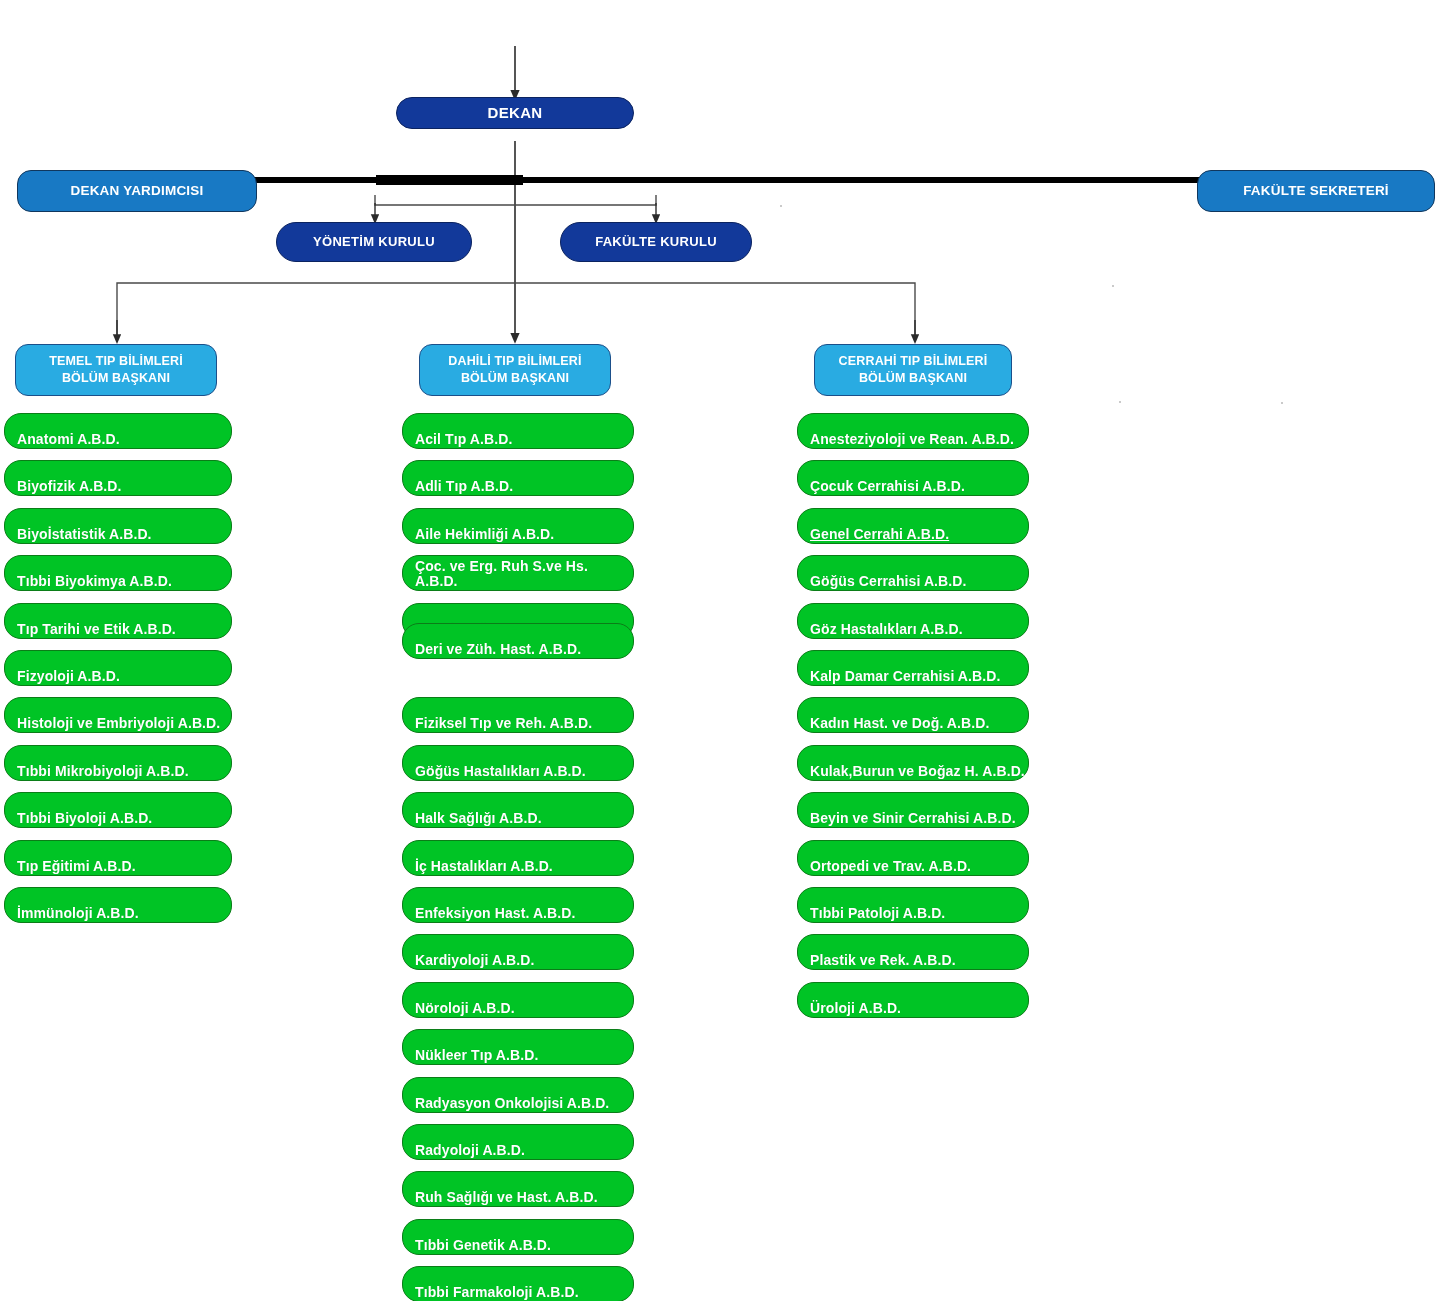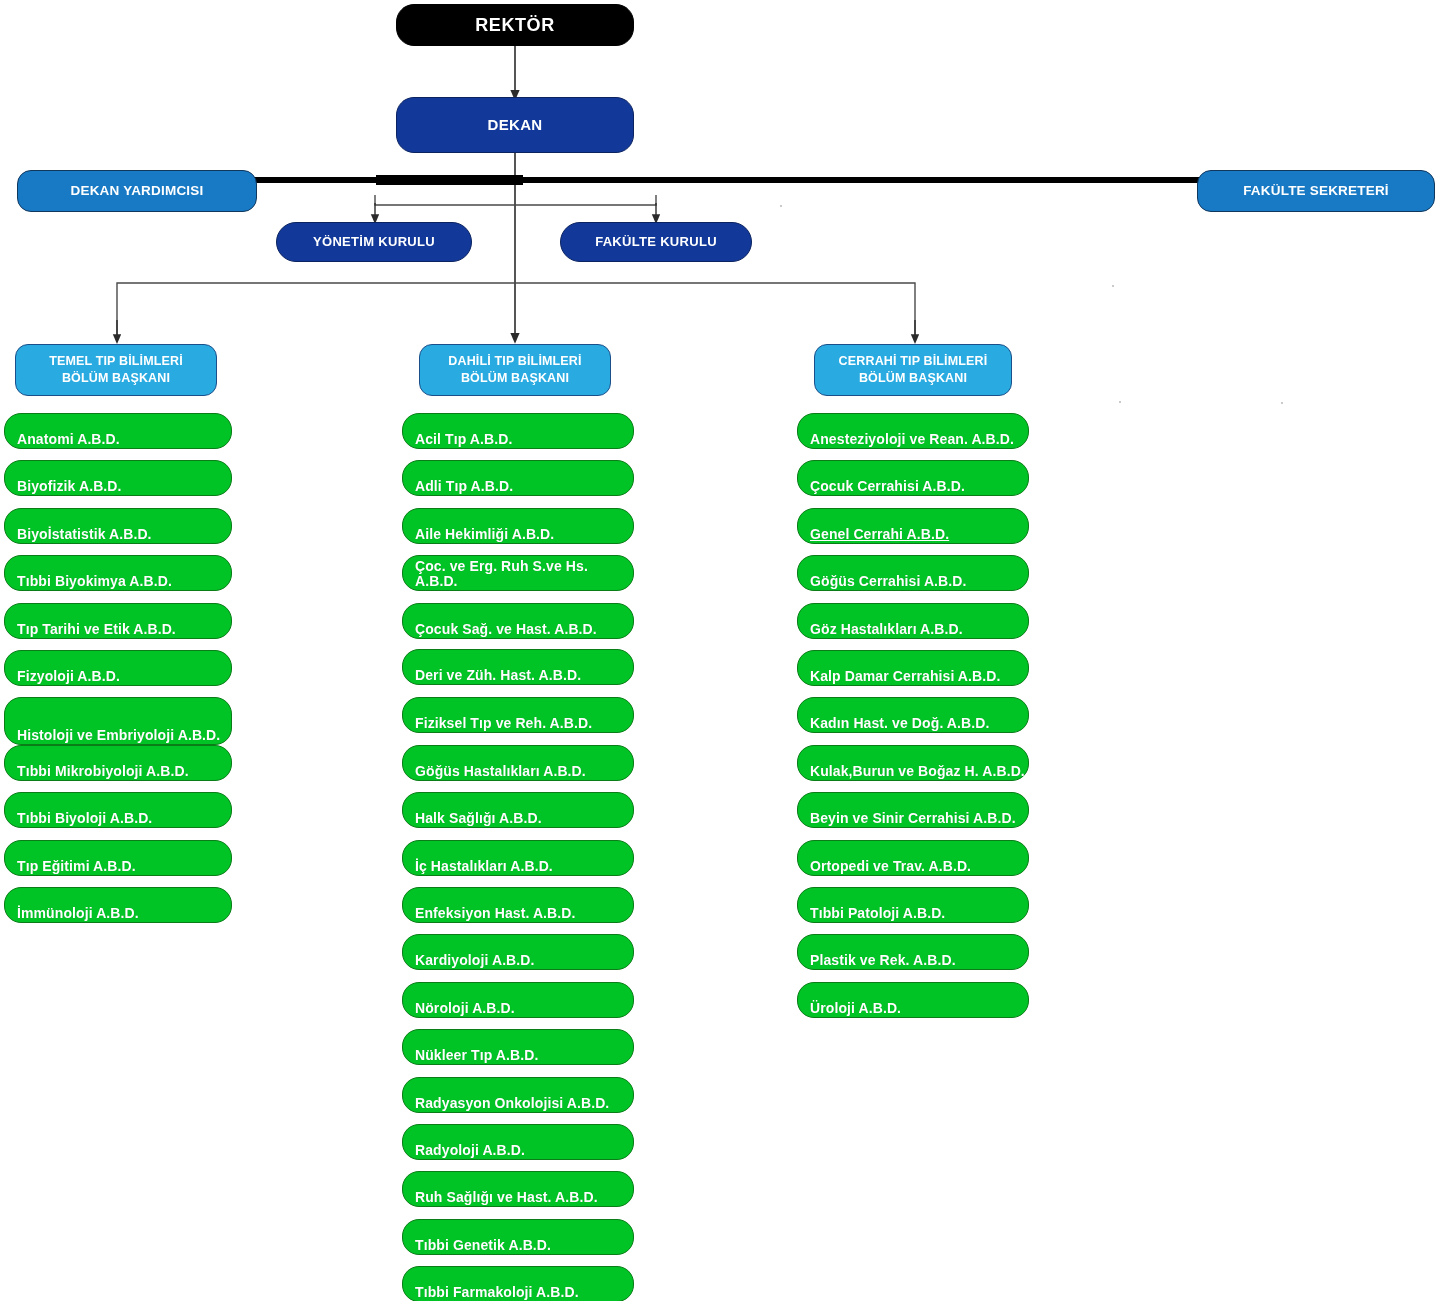--- a/index.html
+++ b/index.html
@@ -132,25 +132,22 @@
 
     <path d="M 375 195 L 375 205 L 656 205 L 656 195" fill="none" stroke="#4a4a4a" stroke-width="1.4"></path>
     <line x1="375" y1="203" x2="375" y2="219" stroke="#2b2b2b" stroke-width="1.4" marker-end="url(#arrow)"></line>
     <line x1="656" y1="203" x2="656" y2="219" stroke="#2b2b2b" stroke-width="1.4" marker-end="url(#arrow)"></line>
 
     <path d="M 117 338 L 117 283 L 915 283 L 915 338" fill="none" stroke="#4a4a4a" stroke-width="1.4"></path>
     <line x1="117" y1="320" x2="117" y2="339" stroke="#2b2b2b" stroke-width="1.4" marker-end="url(#arrow)"></line>
     <line x1="915" y1="320" x2="915" y2="339" stroke="#2b2b2b" stroke-width="1.4" marker-end="url(#arrow)"></line>
   </svg>
 
-  <div class="node rektor" style="left:396px; top:4px; width:238px; height:42px;">
-    <span>REKTÖR</span>
-  </div>
-
-  <div class="node navy" style="left:396px; top:97px; width:238px; height:56px;">
+
+  <div class="node navy" style="left:396px; top:97px; width:238px; height:32px;">
     <span>DEKAN</span>
   </div>
 
   <div class="node blue" style="left:17px; top:170px; width:240px; height:42px;">
     <span>DEKAN YARDIMCISI</span>
   </div>
 
   <div class="node blue" style="left:1197px; top:170px; width:238px; height:42px;">
     <span>FAKÜLTE SEKRETERİ</span>
   </div>
@@ -164,32 +161,32 @@
   </div>
 
   <div id="sections-layer">
       <div class="node cyan" style="left: 15px; top: 344px; width: 202px; height: 52px;"><div><span>TEMEL TIP BİLİMLERİ</span><br><span>BÖLÜM BAŞKANI</span></div></div>
       <div class="node green" style="left: 4px; top: 413px; width: 228px; height: 36px;"><span class="lbl">Anatomi A.B.D.</span></div>
       <div class="node green" style="left: 4px; top: 460px; width: 228px; height: 36px;"><span class="lbl">Biyofizik A.B.D.</span></div>
       <div class="node green" style="left: 4px; top: 508px; width: 228px; height: 36px;"><span class="lbl">Biyoİstatistik A.B.D.</span></div>
       <div class="node green" style="left: 4px; top: 555px; width: 228px; height: 36px;"><span class="lbl">Tıbbi Biyokimya A.B.D.</span></div>
       <div class="node green" style="left: 4px; top: 603px; width: 228px; height: 36px;"><span class="lbl">Tıp Tarihi ve Etik A.B.D.</span></div>
       <div class="node green" style="left: 4px; top: 650px; width: 228px; height: 36px;"><span class="lbl">Fizyoloji A.B.D.</span></div>
-      <div class="node green" style="left: 4px; top: 697px; width: 228px; height: 48px;"><span class="lbl">Histoloji ve Embriyoloji A.B.D.</span></div>
+      <div class="node green" style="left: 4px; top: 697px; width: 228px; height: 36px;"><span class="lbl">Histoloji ve Embriyoloji A.B.D.</span></div>
       <div class="node green" style="left: 4px; top: 745px; width: 228px; height: 36px;"><span class="lbl">Tıbbi Mikrobiyoloji A.B.D.</span></div>
       <div class="node green" style="left: 4px; top: 792px; width: 228px; height: 36px;"><span class="lbl">Tıbbi Biyoloji A.B.D.</span></div>
       <div class="node green" style="left: 4px; top: 840px; width: 228px; height: 36px;"><span class="lbl">Tıp Eğitimi A.B.D.</span></div>
       <div class="node green" style="left: 4px; top: 887px; width: 228px; height: 36px;"><span class="lbl">İmmünoloji A.B.D.</span></div>
       <div class="node cyan" style="left: 419px; top: 344px; width: 192px; height: 52px;"><div><span>DAHİLİ TIP BİLİMLERİ</span><br><span>BÖLÜM BAŞKANI</span></div></div>
       <div class="node green" style="left: 402px; top: 413px; width: 232px; height: 36px;"><span class="lbl">Acil Tıp A.B.D.</span></div>
       <div class="node green" style="left: 402px; top: 460px; width: 232px; height: 36px;"><span class="lbl">Adli Tıp A.B.D.</span></div>
       <div class="node green" style="left: 402px; top: 508px; width: 232px; height: 36px;"><span class="lbl">Aile Hekimliği A.B.D.</span></div>
       <div class="node green" style="left: 402px; top: 555px; width: 232px; height: 36px;"><span class="lbl">Çoc. ve Erg. Ruh S.ve Hs. A.B.D.</span></div>
       <div class="node green" style="left: 402px; top: 603px; width: 232px; height: 36px;"><span class="lbl">Çocuk Sağ. ve Hast. A.B.D.</span></div>
-      <div class="node green" style="left: 402px; top: 649px; width: 232px; height: 36px;"><span class="lbl">Deri ve Züh. Hast. A.B.D.</span></div>
+      <div class="node green" style="left: 402px; top: 623px; width: 232px; height: 36px;"><span class="lbl">Deri ve Züh. Hast. A.B.D.</span></div>
       <div class="node green" style="left: 402px; top: 697px; width: 232px; height: 36px;"><span class="lbl">Fiziksel Tıp ve Reh. A.B.D.</span></div>
       <div class="node green" style="left: 402px; top: 745px; width: 232px; height: 36px;"><span class="lbl">Göğüs Hastalıkları A.B.D.</span></div>
       <div class="node green" style="left: 402px; top: 792px; width: 232px; height: 36px;"><span class="lbl">Halk Sağlığı A.B.D.</span></div>
       <div class="node green" style="left: 402px; top: 840px; width: 232px; height: 36px;"><span class="lbl">İç Hastalıkları A.B.D.</span></div>
       <div class="node green" style="left: 402px; top: 887px; width: 232px; height: 36px;"><span class="lbl">Enfeksiyon Hast. A.B.D.</span></div>
       <div class="node green" style="left: 402px; top: 934px; width: 232px; height: 36px;"><span class="lbl">Kardiyoloji A.B.D.</span></div>
       <div class="node green" style="left: 402px; top: 982px; width: 232px; height: 36px;"><span class="lbl">Nöroloji A.B.D.</span></div>
       <div class="node green" style="left: 402px; top: 1029px; width: 232px; height: 36px;"><span class="lbl">Nükleer Tıp A.B.D.</span></div>
       <div class="node green" style="left: 402px; top: 1077px; width: 232px; height: 36px;"><span class="lbl">Radyasyon Onkolojisi A.B.D.</span></div>
       <div class="node green" style="left: 402px; top: 1124px; width: 232px; height: 36px;"><span class="lbl">Radyoloji A.B.D.</span></div>

